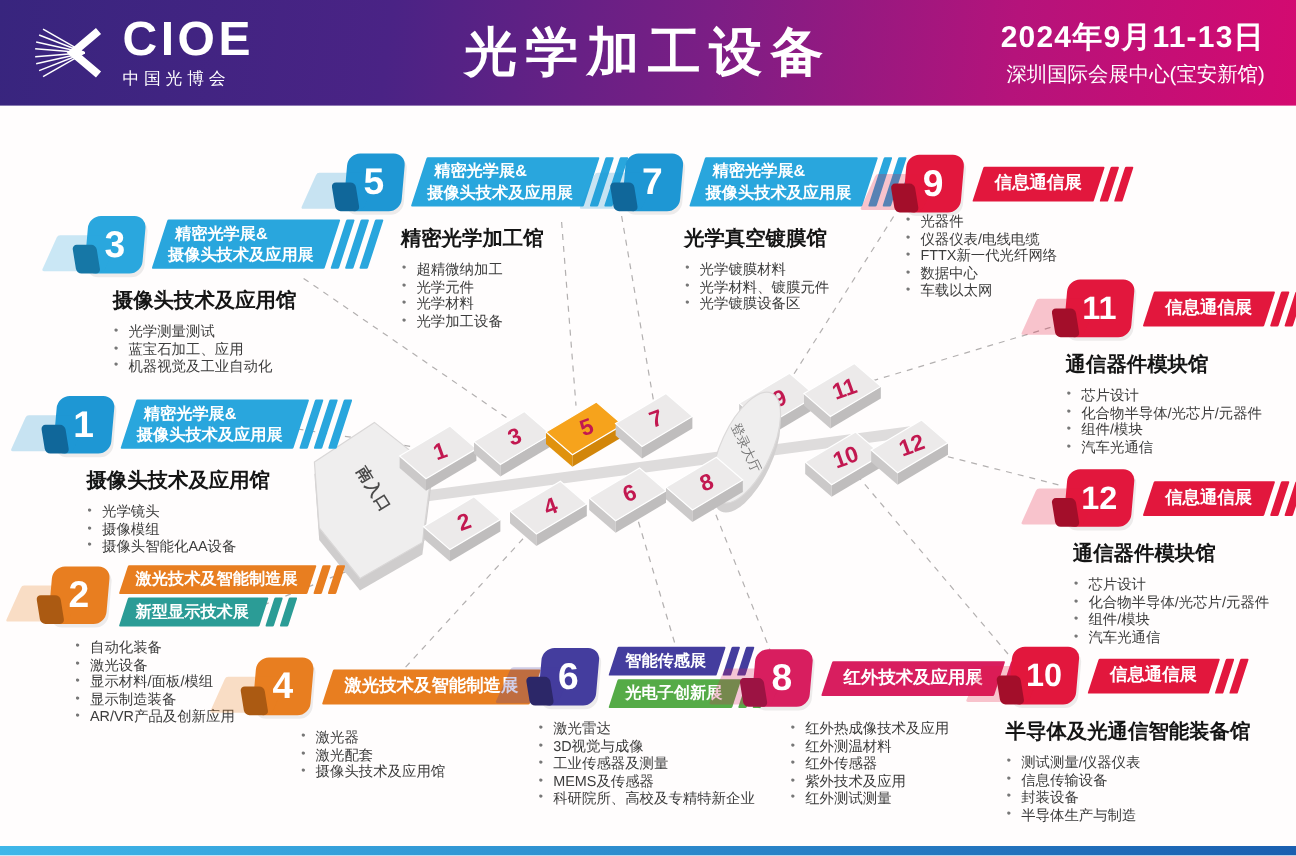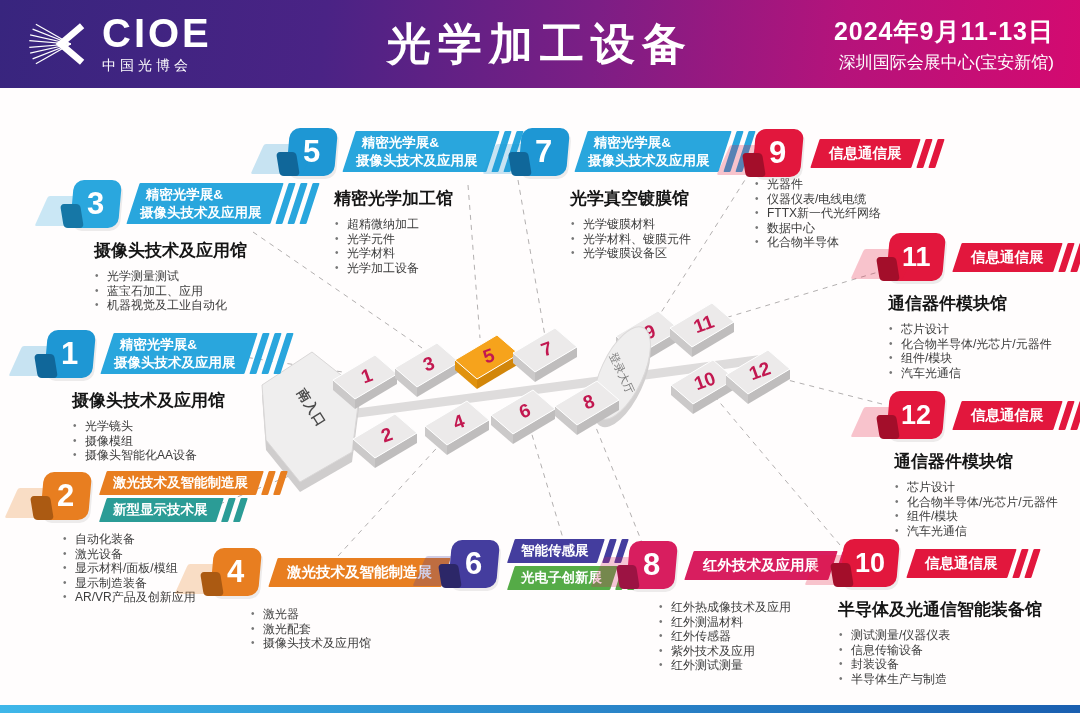--- a/index.html
+++ b/index.html
@@ -325,20 +325,29 @@
             </div>
             <div class="ribbon-row">
               <div class="ribbon" style="background: rgb(85, 171, 71);">
                 <span class="ln">光电子创新展</span>
               </div>
               <i class="stripe" style="background: rgb(85, 171, 71);"></i>
               <i class="stripe" style="background: rgb(85, 171, 71);"></i>
             </div>
           </div>
         </div>
+        <div class="sec-body" style="margin-left: 4px;">
+          <ul class="items">
+            <li>激光雷达</li>
+            <li>3D视觉与成像</li>
+            <li>工业传感器及测量</li>
+            <li>MEMS及传感器</li>
+            <li>科研院所、高校及专精特新企业</li>
+          </ul>
+        </div>
       </div>
       <div class="section" style="left: 514px; top: 128px;">
         <div class="sec-head">
           <div class="badge" style="width: 48px; background: rgb(30, 151, 212); --bd: #10679a; --bb: #1e97d440;">
             <span class="badge-num" style="font-size: 31px;">7</span>
           </div>
           <div class="ribbons">
             <div class="ribbon-row">
               <div class="ribbon" style="background: rgb(41, 166, 221);">
                 <span class="ln">精密光学展&amp;</span>
@@ -398,21 +407,21 @@
               <i class="stripe" style="background: rgb(226, 23, 61);"></i>
             </div>
           </div>
         </div>
         <div class="sec-body" style="margin-left: 6px;">
           <ul class="items after-title">
             <li>光器件</li>
             <li>仪器仪表/电线电缆</li>
             <li>FTTX新一代光纤网络</li>
             <li>数据中心</li>
-            <li>化合物半导体</li>
+            <li>车载以太网</li>
           </ul>
         </div>
       </div>
       <div class="section" style="left: 836px; top: 539px;">
         <div class="sec-head">
           <div class="badge" style="width: 56px; background: rgb(226, 23, 61); --bd: #a30e2a; --bb: #e2173d40;">
             <span class="badge-num" style="font-size: 27px;">10</span>
           </div>
           <div class="ribbons">
             <div class="ribbon-row">

